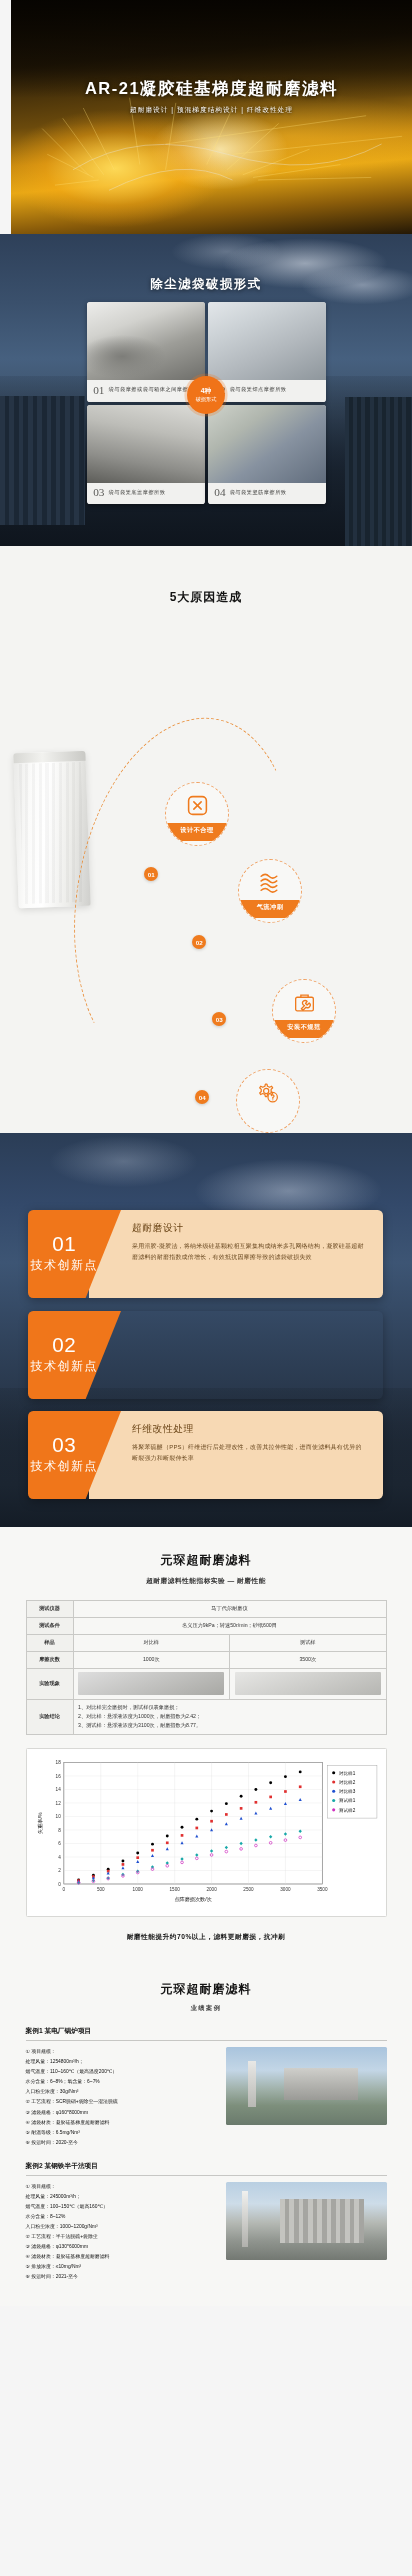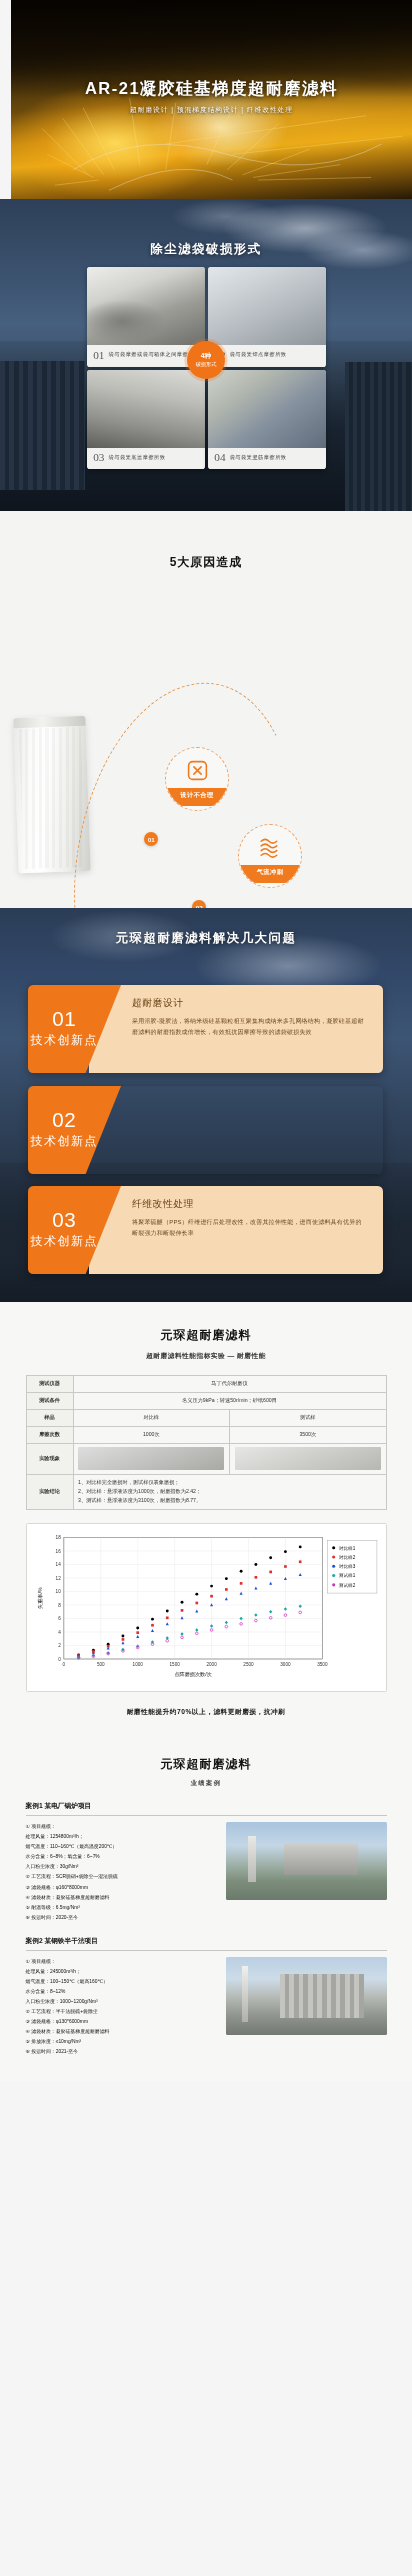--- a/index.html
+++ b/index.html
@@ -4,21 +4,21 @@
 <style>
   * { margin:0; padding:0; box-sizing:border-box; }
   body {
     width:412px; background:#f5f5f5;
     font-family:"Liberation Sans","DejaVu Sans",sans-serif;
     -webkit-font-smoothing:antialiased;
   }
   .page { width:412px; position:relative; overflow:hidden; }
 
   
-  .hero { position:relative; height:199px; overflow:hidden;
+  .hero { position:relative; height:234px; overflow:hidden;
     background:linear-gradient(175deg,#1a1206 0%,#2a1d08 25%,#6b4a0c 48%,#c98b10 62%,#e8a815 72%,#8a5c0a 86%,#241806 100%);margin-left:11px; }
   .hero .sparks { position:absolute; inset:0;
     background:
       radial-gradient(ellipse 155px 82px at 26% 72%, rgba(255,220,90,.95), rgba(255,170,20,.35) 45%, transparent 72%),
       radial-gradient(ellipse 98px 57px at 52% 64%, rgba(255,245,200,.8), transparent 70%),
       radial-gradient(ellipse 216px 57px at 70% 58%, rgba(255,190,40,.45), transparent 75%); }
   .hero .spark-lines { position:absolute; inset:0; opacity:.75; }
   .hero .dark-top { position:absolute; top:0; left:0; right:0; height:98px;
     background:linear-gradient(180deg,rgba(5,3,0,.92),rgba(5,3,0,.45) 70%,transparent); }
   .hero-title { position:absolute; left:0; right:0; top:78px; text-align:center;
@@ -60,21 +60,21 @@
   .photo-cap { display:flex; align-items:center; gap:4.1px; padding:4.6px 5.2px 5.7px 6.2px;
     background:rgba(245,245,243,.82); }
   .photo-num { font-size:11.3px; color:#5a5a58; font-weight:400; line-height:1; font-family:"Liberation Serif",serif; }
   .photo-txt { font-size:5.2px; color:#3c3c3a; line-height:1.45; letter-spacing:0.5px; }
   .badge4 { position:absolute; top:142px; left:50%; transform:translateX(-50%);
     width:38px; height:38px; border-radius:50%; background:#f07318; color:#fff;
     display:flex; flex-direction:column; align-items:center; justify-content:center;
     font-size:6.7px; font-weight:700; line-height:1.3; box-shadow:0 0 0 2.6px rgba(240,115,24,.25); }
 
   
-  .causes { position:relative; height:397px; background:#f4f4f2; overflow:hidden; }
+  .causes { position:relative; height:587px; background:#f4f4f2; overflow:hidden; }
   .causes-title { text-align:center; padding-top:43px; font-size:12px; font-weight:700;
     color:#141414; letter-spacing:1px; }
   .bagimg { position:absolute; left:15.5px; top:206px; width:72px; height:155px;
     background:linear-gradient(95deg,#e9e9e7 0%,#fbfbfa 22%,#ffffff 42%,#ededea 72%,#cfcfcc 100%);
     border-radius:3.1px 3.1px 2.1px 2.1px; box-shadow:0 2.1px 7.2px rgba(0,0,0,.12);
     transform:rotate(-2deg); }
   .bagimg::before { content:""; position:absolute; top:0; left:0; right:0; height:10.3px;
     background:linear-gradient(90deg,#d7d7d3,#f2f2ef 40%,#c9c9c5); border-radius:3.1px 3.1px 0 0; }
   .bagimg::after { content:""; position:absolute; inset:11.3px 5.2px 4.1px 5.2px;
     background:repeating-linear-gradient(92deg,rgba(0,0,0,.035) 0 3.1px,transparent 3.1px 6.7px); }
@@ -278,21 +278,20 @@
         </svg>
       </div>
 
     </div>
 
   </section>
 
   <section class="innov">
     <div class="sky"></div>
     <div class="ground"></div>
-    <div class="innov-title">元琛超耐磨滤料解决几大问题</div>
 
     <div class="icard" style="top:77px;">
       <div class="lft">
         <div class="n">01</div>
         <div class="t">技术创新点</div>
       </div>
       <div class="rgt">
         <h3>超耐磨设计</h3>
         <p>采用溶胶-凝胶法，将纳米级硅基颗粒相互聚集构成纳米多孔网络结构，凝胶硅基超耐磨滤料的耐磨指数成倍增长，有效抵抗因摩擦导致的滤袋破损失效</p>
       </div>

